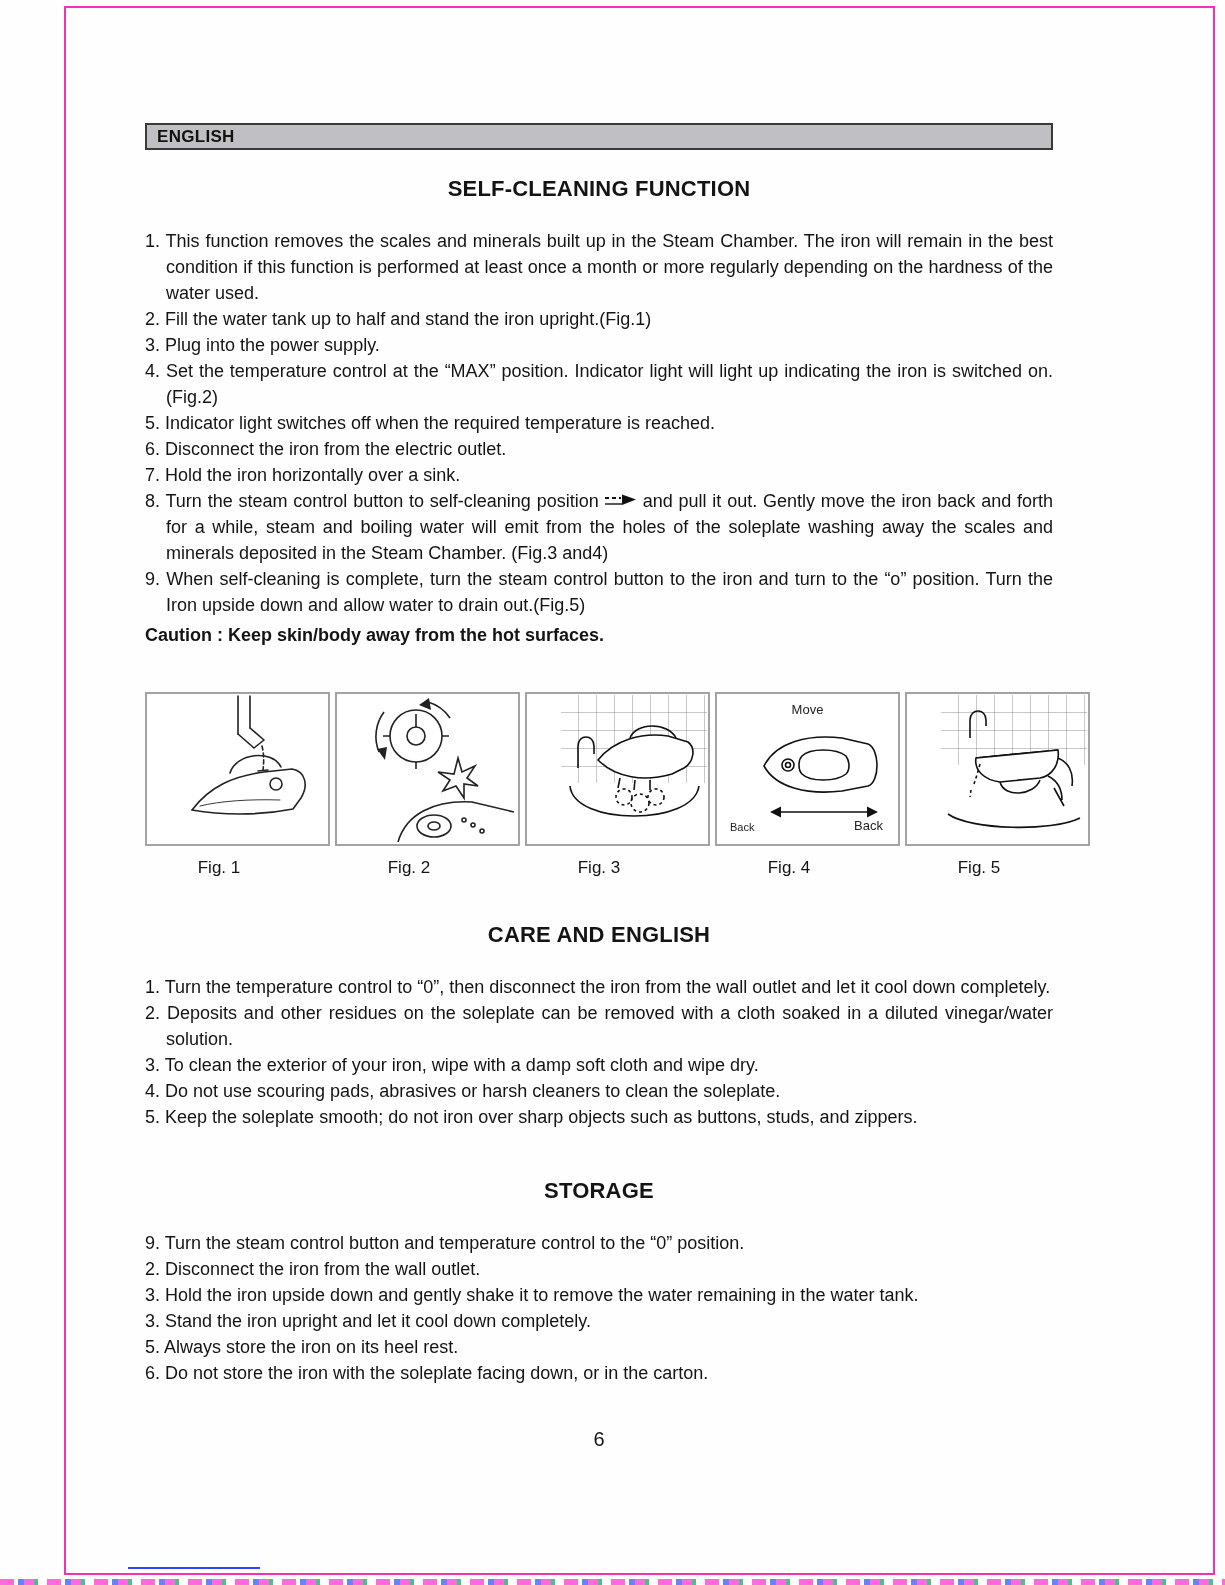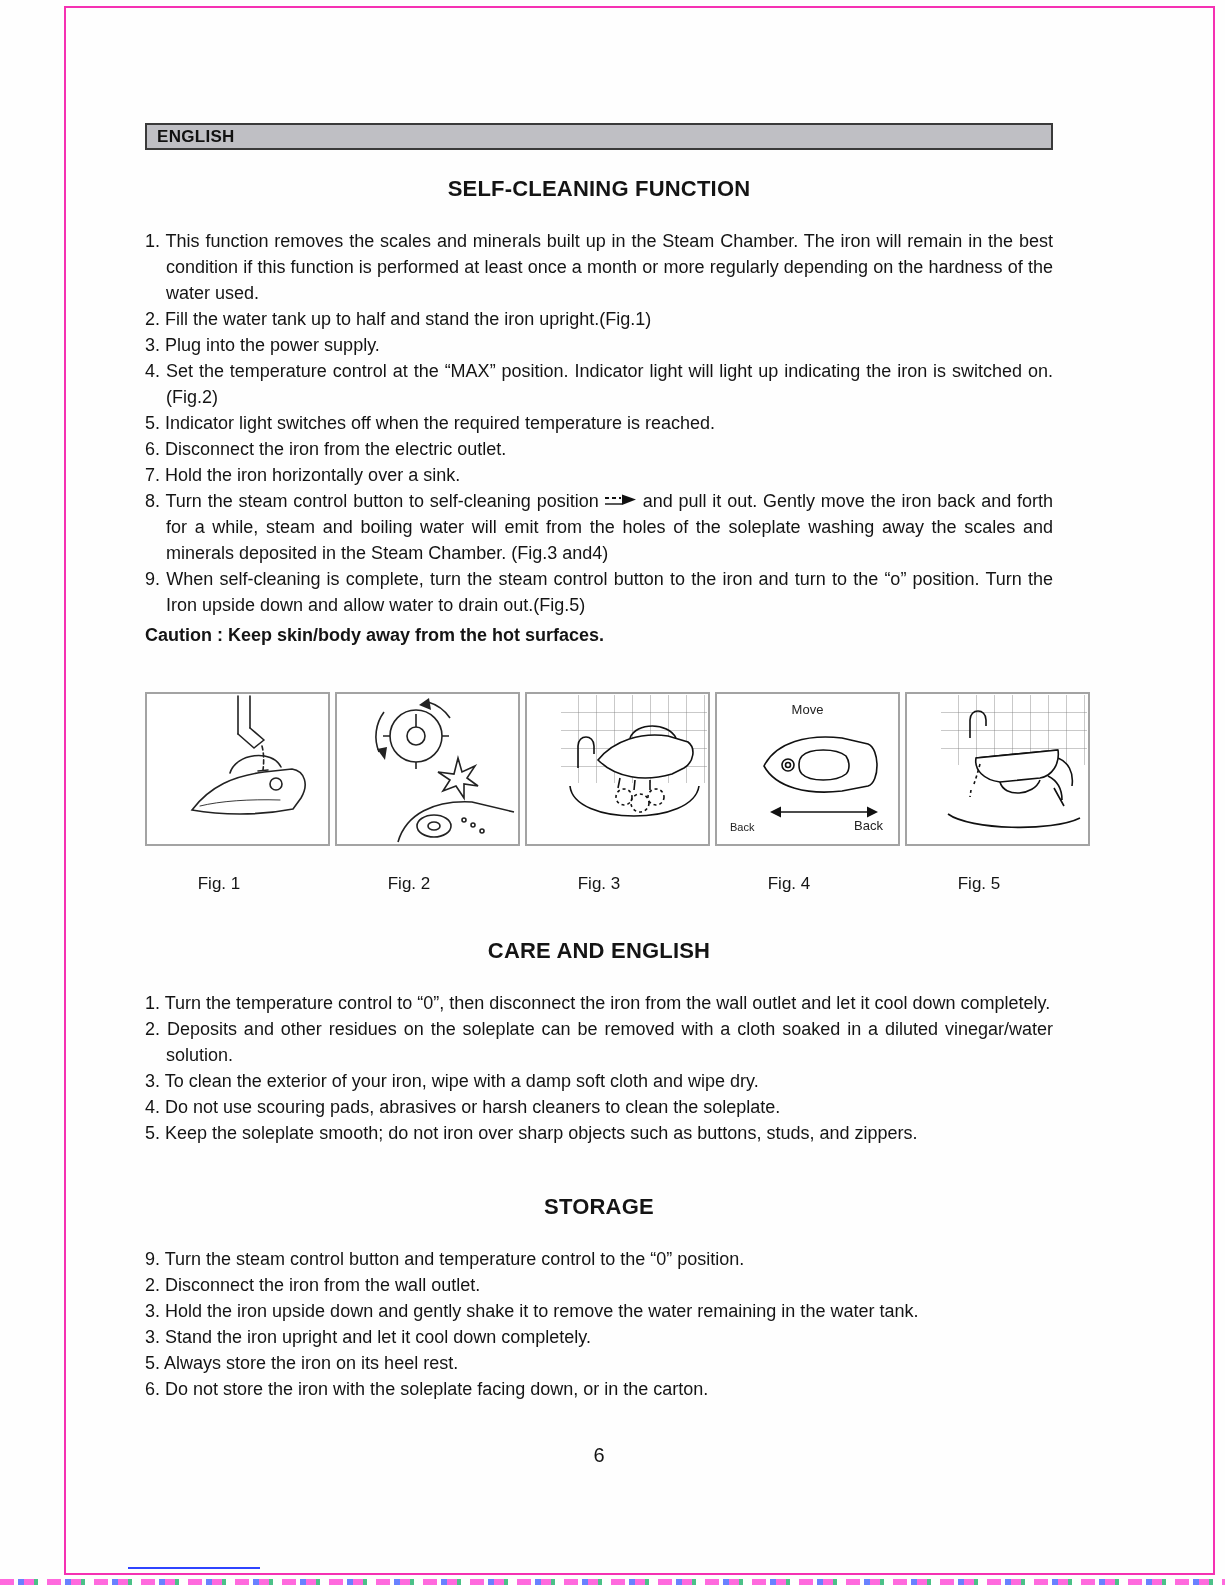--- a/index.html
+++ b/index.html
@@ -25,21 +25,21 @@
 
   .list { margin-top:26px; font-size:18px; line-height:26px; }
   .list-item { margin:0; text-align:justify; padding-left:21px; text-indent:-21px; }
   .caution { margin:4px 0 0 0; font-weight:bold; font-size:18px; }
 
   .selfclean-icon { display:inline-block; vertical-align:-1px; margin:0 6px 0 4px; }
 
   .figures-row { display:flex; justify-content:space-between; margin-top:44px; }
   .figure { margin:0; width:148px; }
   .figure-box { width:148px; height:150px; border:2px solid #a3a3a3; background:#fff; position:relative; box-sizing:content-box;padding-left:33px; }
-  .fig-caption { text-align:center; font-size:17px; margin-top:28px; }
+  .fig-caption { text-align:center; font-size:17px; margin-top:12px; }
 
   .fig-label { position:absolute; font-family:"Liberation Sans", sans-serif; color:#222; }
   .fig4-move  { top:8px; left:0; right:0; text-align:center; font-size:13px; }
   .fig4-forth { bottom:11px; left:13px; font-size:11px; }
   .fig4-back  { bottom:11px; right:15px; font-size:13px; }
 
   .page-number { text-align:center; font-size:20px; margin-top:42px; }
 
   .blue-mark {
     position:absolute; left:128px; bottom:16px; width:132px; height:0;

